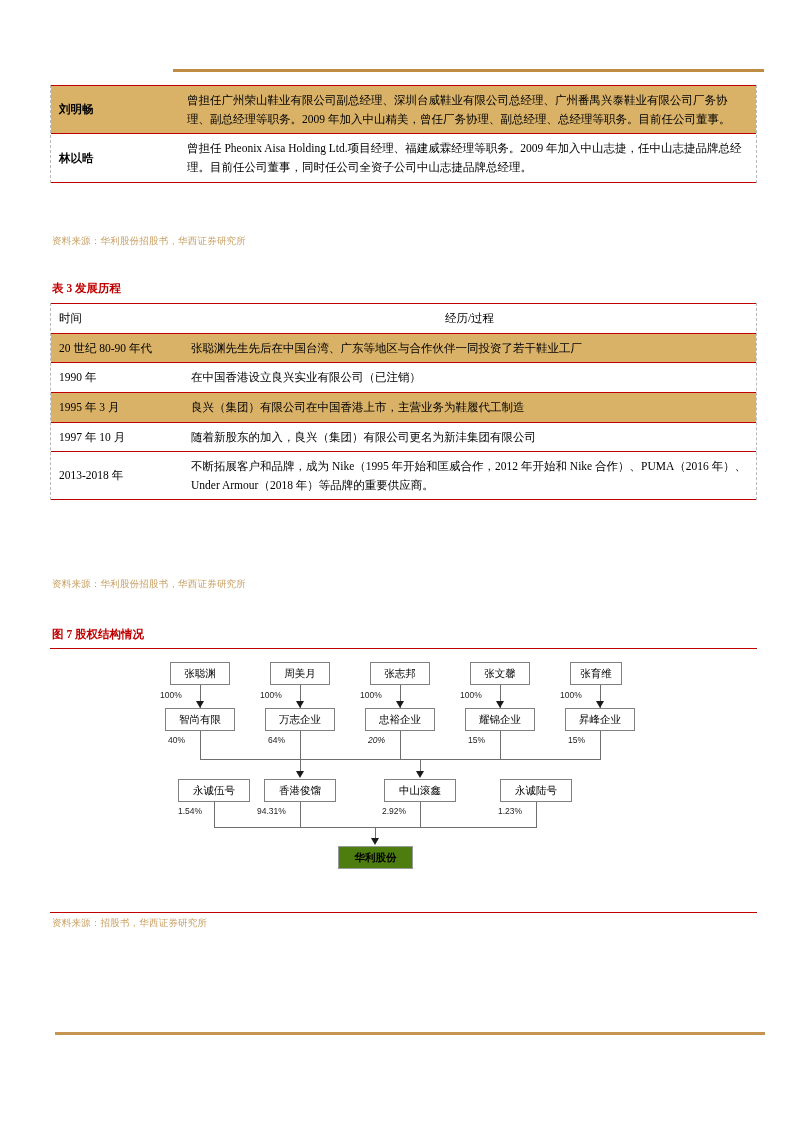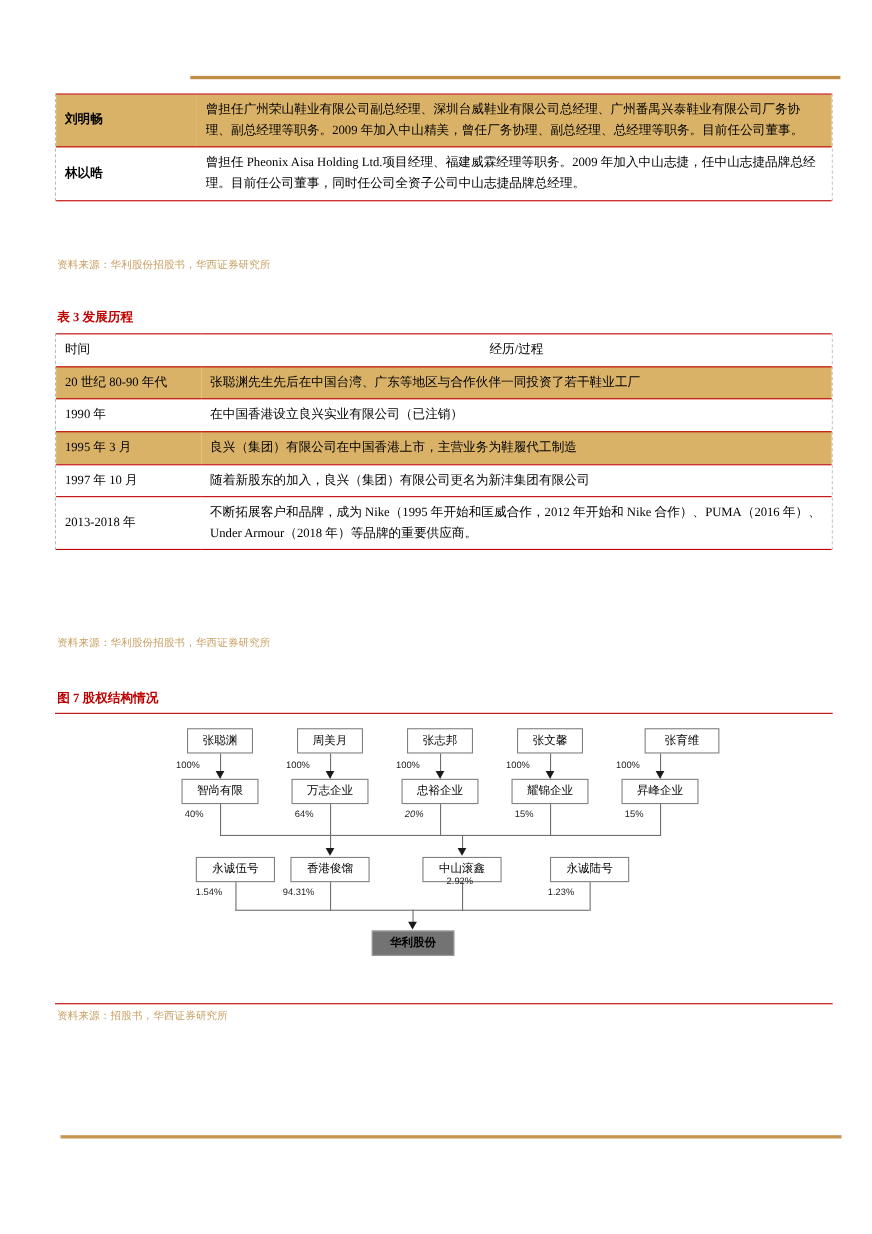--- a/index.html
+++ b/index.html
@@ -118,21 +118,21 @@
     background: #ffffff;
     font-size: 10.5px;
     line-height: 21px;
     height: 23px;
     text-align: center;
     box-sizing: border-box;
     white-space: nowrap;
     font-family: "Liberation Sans", sans-serif;
   }
   .node.accent {
-    background: #737373;
+    background: #4d7c0f;
     border: 1px solid #9a9a9a;
     font-weight: bold;
   }
   .pct {
     position: absolute;
     font-size: 8.5px;
     color: #222;
     font-family: "Liberation Sans", sans-serif;
     white-space: nowrap;
   }
@@ -211,21 +211,21 @@
 
 <div class="caption" style="top:627px;">图 7 股权结构情况</div>
 
 <div class="fig-frame">
   <div class="org">
 
     <div class="node" style="left:120px; top:13px; width:60px;"><span>张聪渊</span></div>
     <div class="node" style="left:220px; top:13px; width:60px;"><span>周美月</span></div>
     <div class="node" style="left:320px; top:13px; width:60px;"><span>张志邦</span></div>
     <div class="node" style="left:420px; top:13px; width:60px;"><span>张文馨</span></div>
-    <div class="node" style="left:520px; top:13px; width:68px;margin-left:16px;"><span>张育维</span></div>
+    <div class="node" style="left:520px; top:13px; width:52px;"><span>张育维</span></div>
 
     <div class="vline" style="left:150px; top:36px; height:23px;"></div>
     <div class="arrow" style="left:145.5px; top:52px;"></div>
     <div class="pct" style="left:110px; top:41px;">100%</div>
 
     <div class="vline" style="left:250px; top:36px; height:23px;"></div>
     <div class="arrow" style="left:245.5px; top:52px;"></div>
     <div class="pct" style="left:210px; top:41px;">100%</div>
 
     <div class="vline" style="left:350px; top:36px; height:23px;"></div>
@@ -274,21 +274,21 @@
     <div class="node" style="left:334px; top:130px; width:72px;"><span>中山滚鑫</span></div>
     <div class="node" style="left:450px; top:130px; width:72px;"><span>永诚陆号</span></div>
 
     <div class="vline" style="left:164px; top:153px; height:26px;"></div>
     <div class="pct" style="left:128px; top:157px;">1.54%</div>
 
     <div class="vline" style="left:250px; top:153px; height:26px;"></div>
     <div class="pct" style="left:207px; top:157px;">94.31%</div>
 
     <div class="vline" style="left:370px; top:153px; height:26px;"></div>
-    <div class="pct" style="left:332px; top:147px;margin-left:24px;">2.92%</div>
+    <div class="pct" style="left:332px; top:157px;">2.92%</div>
 
     <div class="vline" style="left:486px; top:153px; height:26px;"></div>
     <div class="pct" style="left:448px; top:157px;">1.23%</div>
 
     <div class="hline" style="left:164px; top:178px; width:322px;"></div>
 
     <div class="vline" style="left:325px; top:178px; height:16px;"></div>
     <div class="arrow" style="left:320.5px; top:189px;"></div>
 
     <div class="node accent" style="left:288px; top:197px; width:75px;"><span>华利股份</span></div>

